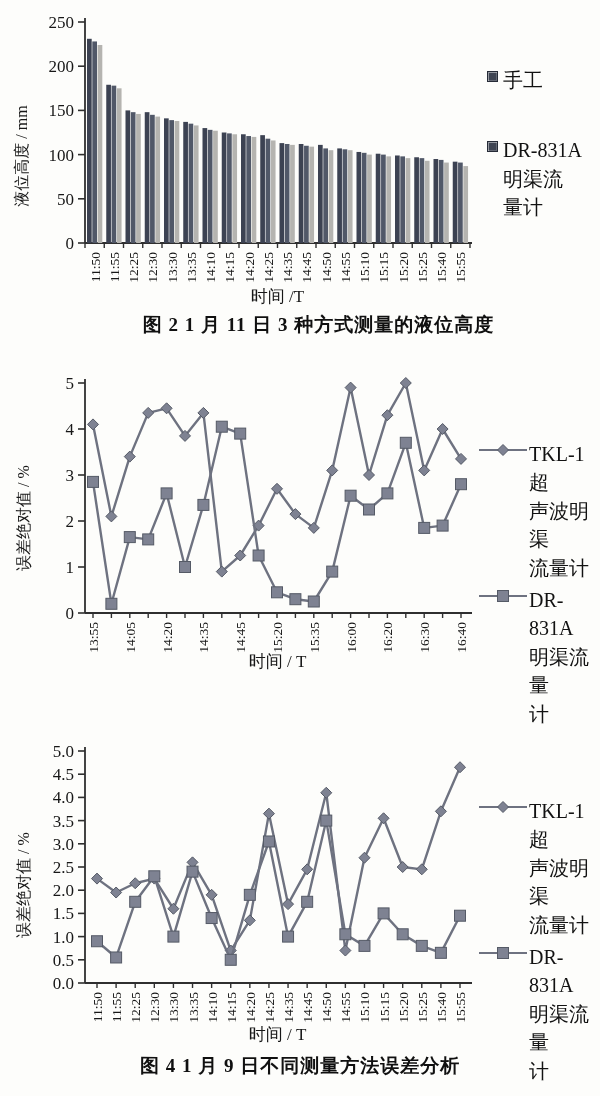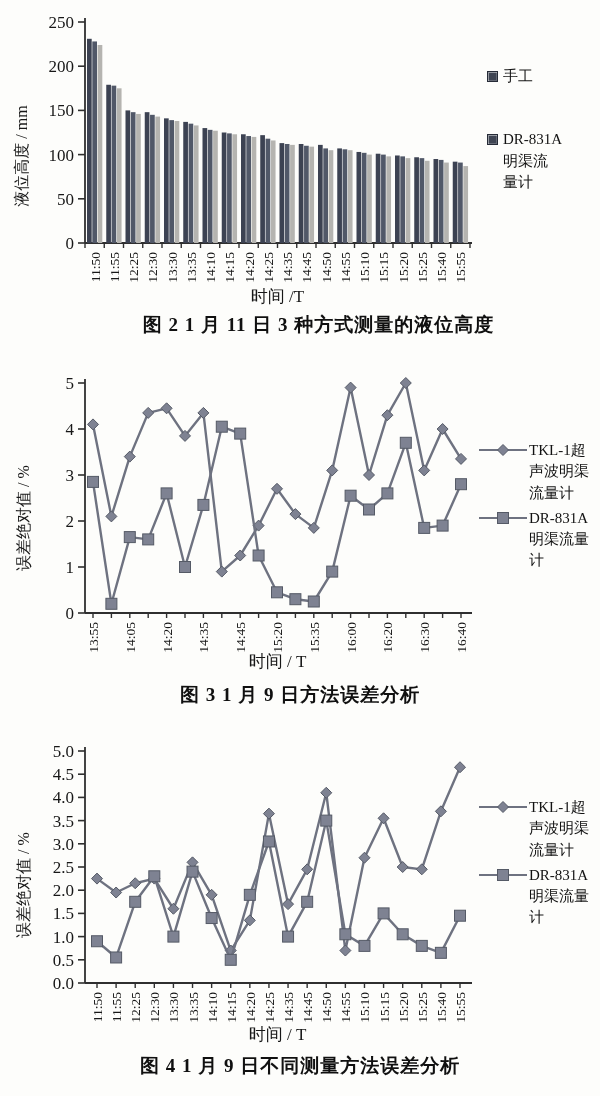--- a/index.html
+++ b/index.html
@@ -16,21 +16,21 @@
   #fig3{top:368px;height:367px;}
   #fig4{top:735px;height:361px;}
   svg.plot{position:absolute;left:0;top:0;display:block;}
   figcaption{
     position:absolute;left:0;right:0;text-align:center;
     font-size:19px;font-weight:700;color:#101010;letter-spacing:1px;
   }
   #fig2 figcaption{top:312px;padding-left:37px;}
   #fig3 figcaption{top:314px;}
   #fig4 figcaption{top:318px;}
-  .legend{position:absolute;font-size:15px;line-height:1.42;color:#121212;}
+  .legend{position:absolute;font-size:20px;line-height:1.42;color:#121212;}
   .legend .lg-item{display:flex;align-items:flex-start;}
   .legend .lg-label{white-space:pre-line;}
   
   #fig2 .legend{left:487px;top:66px;width:112px;}
   #fig2 .lg-item + .lg-item{margin-top:42px;}
   .swatch{
     flex:0 0 auto;width:9px;height:9px;margin:5px 5px 0 0;
     background:#3f4553;border:1px solid #262b37;
     box-shadow:inset 1px 1px 0 rgba(255,255,255,.45), inset -1px -1px 0 rgba(255,255,255,.2);
   }
@@ -288,21 +288,20 @@
       <div class="lg-item">
         <svg class="lg-mark" width="48" height="14" viewBox="0 0 48 14">
           <line x1="0" y1="7" x2="48" y2="7" stroke="#6e7280" stroke-width="2"></line>
           <rect x="18.5" y="1.5" width="11" height="11" fill="#7e8292" stroke="#555a66"></rect>
         </svg>
         <span class="lg-label">DR-831A
 明渠流量
 计</span>
       </div>
     </div>
-    <figcaption>图 3  1 月 9 日方法误差分析</figcaption>
   </figure>
 
   <figure class="fig" id="fig4">
     <svg class="plot" width="600" height="312">
         <line x1="85" y1="12" x2="85" y2="248" stroke="#2f2f2f" stroke-width="1.8"></line>
         <line x1="85" y1="248" x2="472" y2="248" stroke="#2f2f2f" stroke-width="1.8"></line>
         <line x1="78" y1="248" x2="85" y2="248" stroke="#2f2f2f" stroke-width="1.6"></line>
         <text x="74" y="254" font-size="17" text-anchor="end" fill="#171717" font-family="&quot;Liberation Serif&quot;,&quot;DejaVu Serif&quot;,serif">0.0</text>
         <line x1="78" y1="224.8" x2="85" y2="224.8" stroke="#2f2f2f" stroke-width="1.6"></line>
         <text x="74" y="230.8" font-size="17" text-anchor="end" fill="#171717" font-family="&quot;Liberation Serif&quot;,&quot;DejaVu Serif&quot;,serif">0.5</text>

